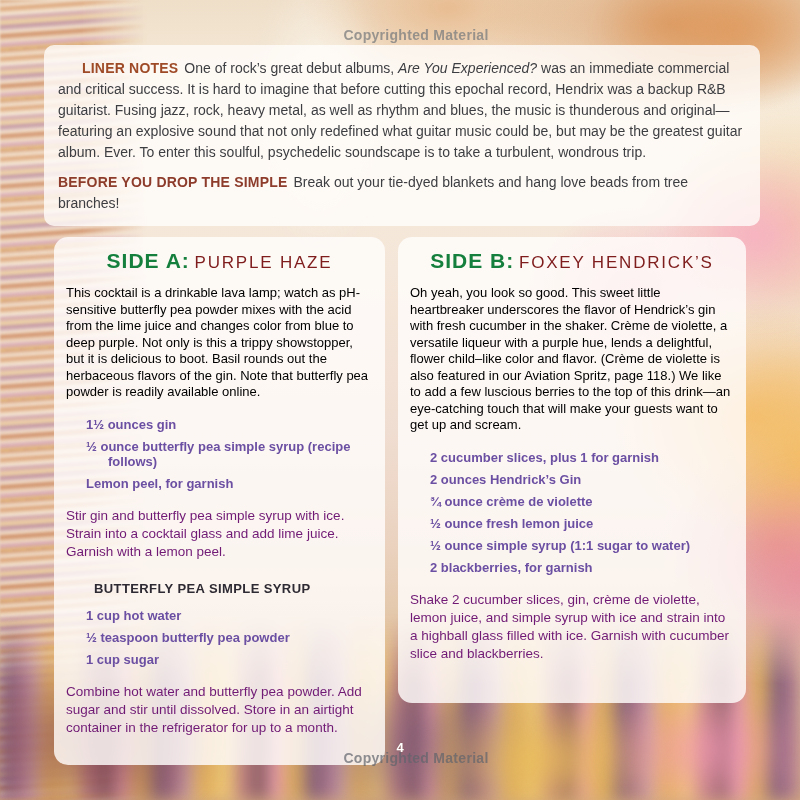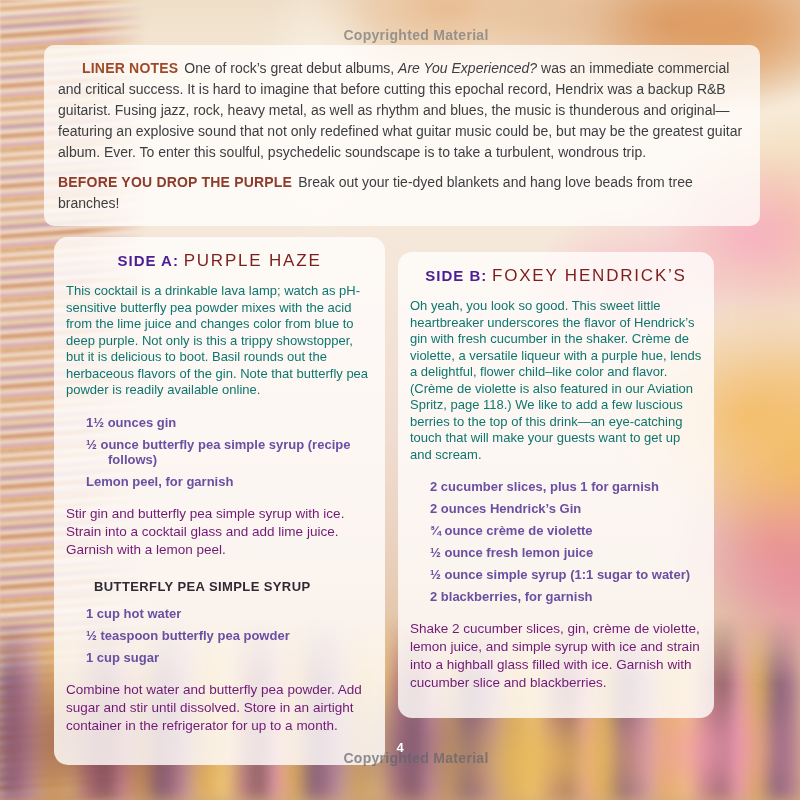--- a/index.html
+++ b/index.html
@@ -53,35 +53,35 @@
   .blob-gold-bottom{left:415px;top:695px;width:260px;height:130px;filter:blur(12px);
     background:radial-gradient(closest-side,rgba(238,192,88,.85),rgba(238,192,88,0));}
   .blob-pink-bottom{left:600px;top:685px;width:210px;height:130px;filter:blur(12px);
     background:radial-gradient(closest-side,rgba(245,152,182,.75),rgba(245,152,182,0));}
 
   
   .panel,.card{position:absolute;z-index:2;background:rgba(255,253,250,.8);box-sizing:border-box;}
   .panel{left:44px;top:45px;width:716px;min-height:177px;border-radius:10px;padding:13px 14px 12px 14px;}
   .card{border-radius:14px;padding:14px 12px 12px 12px;background:rgba(255,253,251,.82);}
   .card-a{left:54px;top:237px;width:331px;min-height:528px;}
-  .card-b{left:398px;top:252px;width:316px;min-height:466px;}
+  .card-b{left:398px;top:237px;width:348px;min-height:466px;}
 
   
   .para{margin:0;font-size:14px;line-height:21px;color:#3d3e42;}
   .para + .para{margin-top:9px;}
   .label{font-weight:bold;margin-right:6px;letter-spacing:.2px;}
   .label-orange{color:#9e4a27;padding-left:24px;}
   .label-red{color:#8d3c2b;}
   .para em{font-style:italic;}
 
   .card-title{margin:0 0 12px 0;text-align:center;font-size:17px;line-height:20px;white-space:nowrap;}
-  .side-label{color:#4c1d95;font-weight:bold;font-size:15px;letter-spacing:1px;}
+  .side-label{color:#15803d;font-weight:bold;font-size:21px;letter-spacing:1px;}
   .drink-name{color:#7f1d1d;font-weight:normal;letter-spacing:1.8px;margin-top:36px;}
 
-  .intro{margin:0;font-size:13px;line-height:16.5px;color:#0f766e;}
+  .intro{margin:0;font-size:13px;line-height:16.5px;color:#000000;}
   .ingredients{margin:16px 0 0 20px;}
   .ingredient{font-size:13px;line-height:15px;font-weight:bold;color:#6b4fa2;
     padding-left:22px;text-indent:-22px;margin-bottom:7px;}
   .instructions{margin:16px 0 0 0;font-size:13.5px;line-height:18px;color:#701a75;}
   .sub-title{margin:20px 0 0 0;font-size:13px;letter-spacing:.4px;color:#2e2a33;font-weight:bold;padding-left:28px;}
   .sub-ingredients{margin-top:12px;}
 
   
   .copyright{position:absolute;left:16px;width:800px;text-align:center;z-index:3;
     font-size:14px;font-weight:bold;letter-spacing:.3px;}
@@ -107,21 +107,21 @@
     <div class="blob blob-maroon-bottomleft"></div>
     <div class="blob blob-purple-bottomcenter"></div>
     <div class="blob blob-gold-bottom"></div>
     <div class="blob blob-pink-bottom"></div>
   </div>
 
   <div class="copyright copyright-top">Copyrighted Material</div>
 
   <section class="panel">
     <p class="para"><span class="label label-orange">LINER NOTES</span><span>One of rock’s great debut albums, </span><em>Are You Experienced?</em><span> was an immediate commercial and critical success. It is hard to imagine that before cutting this epochal record, Hendrix was a backup R&amp;B guitarist. Fusing jazz, rock, heavy metal, as well as rhythm and blues, the music is thunderous and original—featuring an explosive sound that not only redefined what guitar music could be, but may be the greatest guitar album. Ever. To enter this soulful, psychedelic soundscape is to take a turbulent, wondrous trip.</span></p>
-    <p class="para"><span class="label label-red">BEFORE YOU DROP THE PURPLE</span><span>Break out your tie-dyed blankets and hang love beads from tree branches!</span></p>
+    <p class="para"><span class="label label-red">BEFORE YOU DROP THE SIMPLE</span><span>Break out your tie-dyed blankets and hang love beads from tree branches!</span></p>
   </section>
 
   <section class="card card-a">
     <h2 class="card-title"><span class="side-label">SIDE A:</span> <span class="drink-name">PURPLE HAZE</span></h2>
     <p class="intro">This cocktail is a drinkable lava lamp; watch as pH-sensitive butterfly pea powder mixes with the acid from the lime juice and changes color from blue to deep purple. Not only is this a trippy showstopper, but it is delicious to boot. Basil rounds out the herbaceous flavors of the gin. Note that butterfly pea powder is readily available online.</p>
     <div class="ingredients">
         <div class="ingredient">1½ ounces gin</div>
         <div class="ingredient">½ ounce butterfly pea simple syrup (recipe follows)</div>
         <div class="ingredient">Lemon peel, for garnish</div>
       </div>

